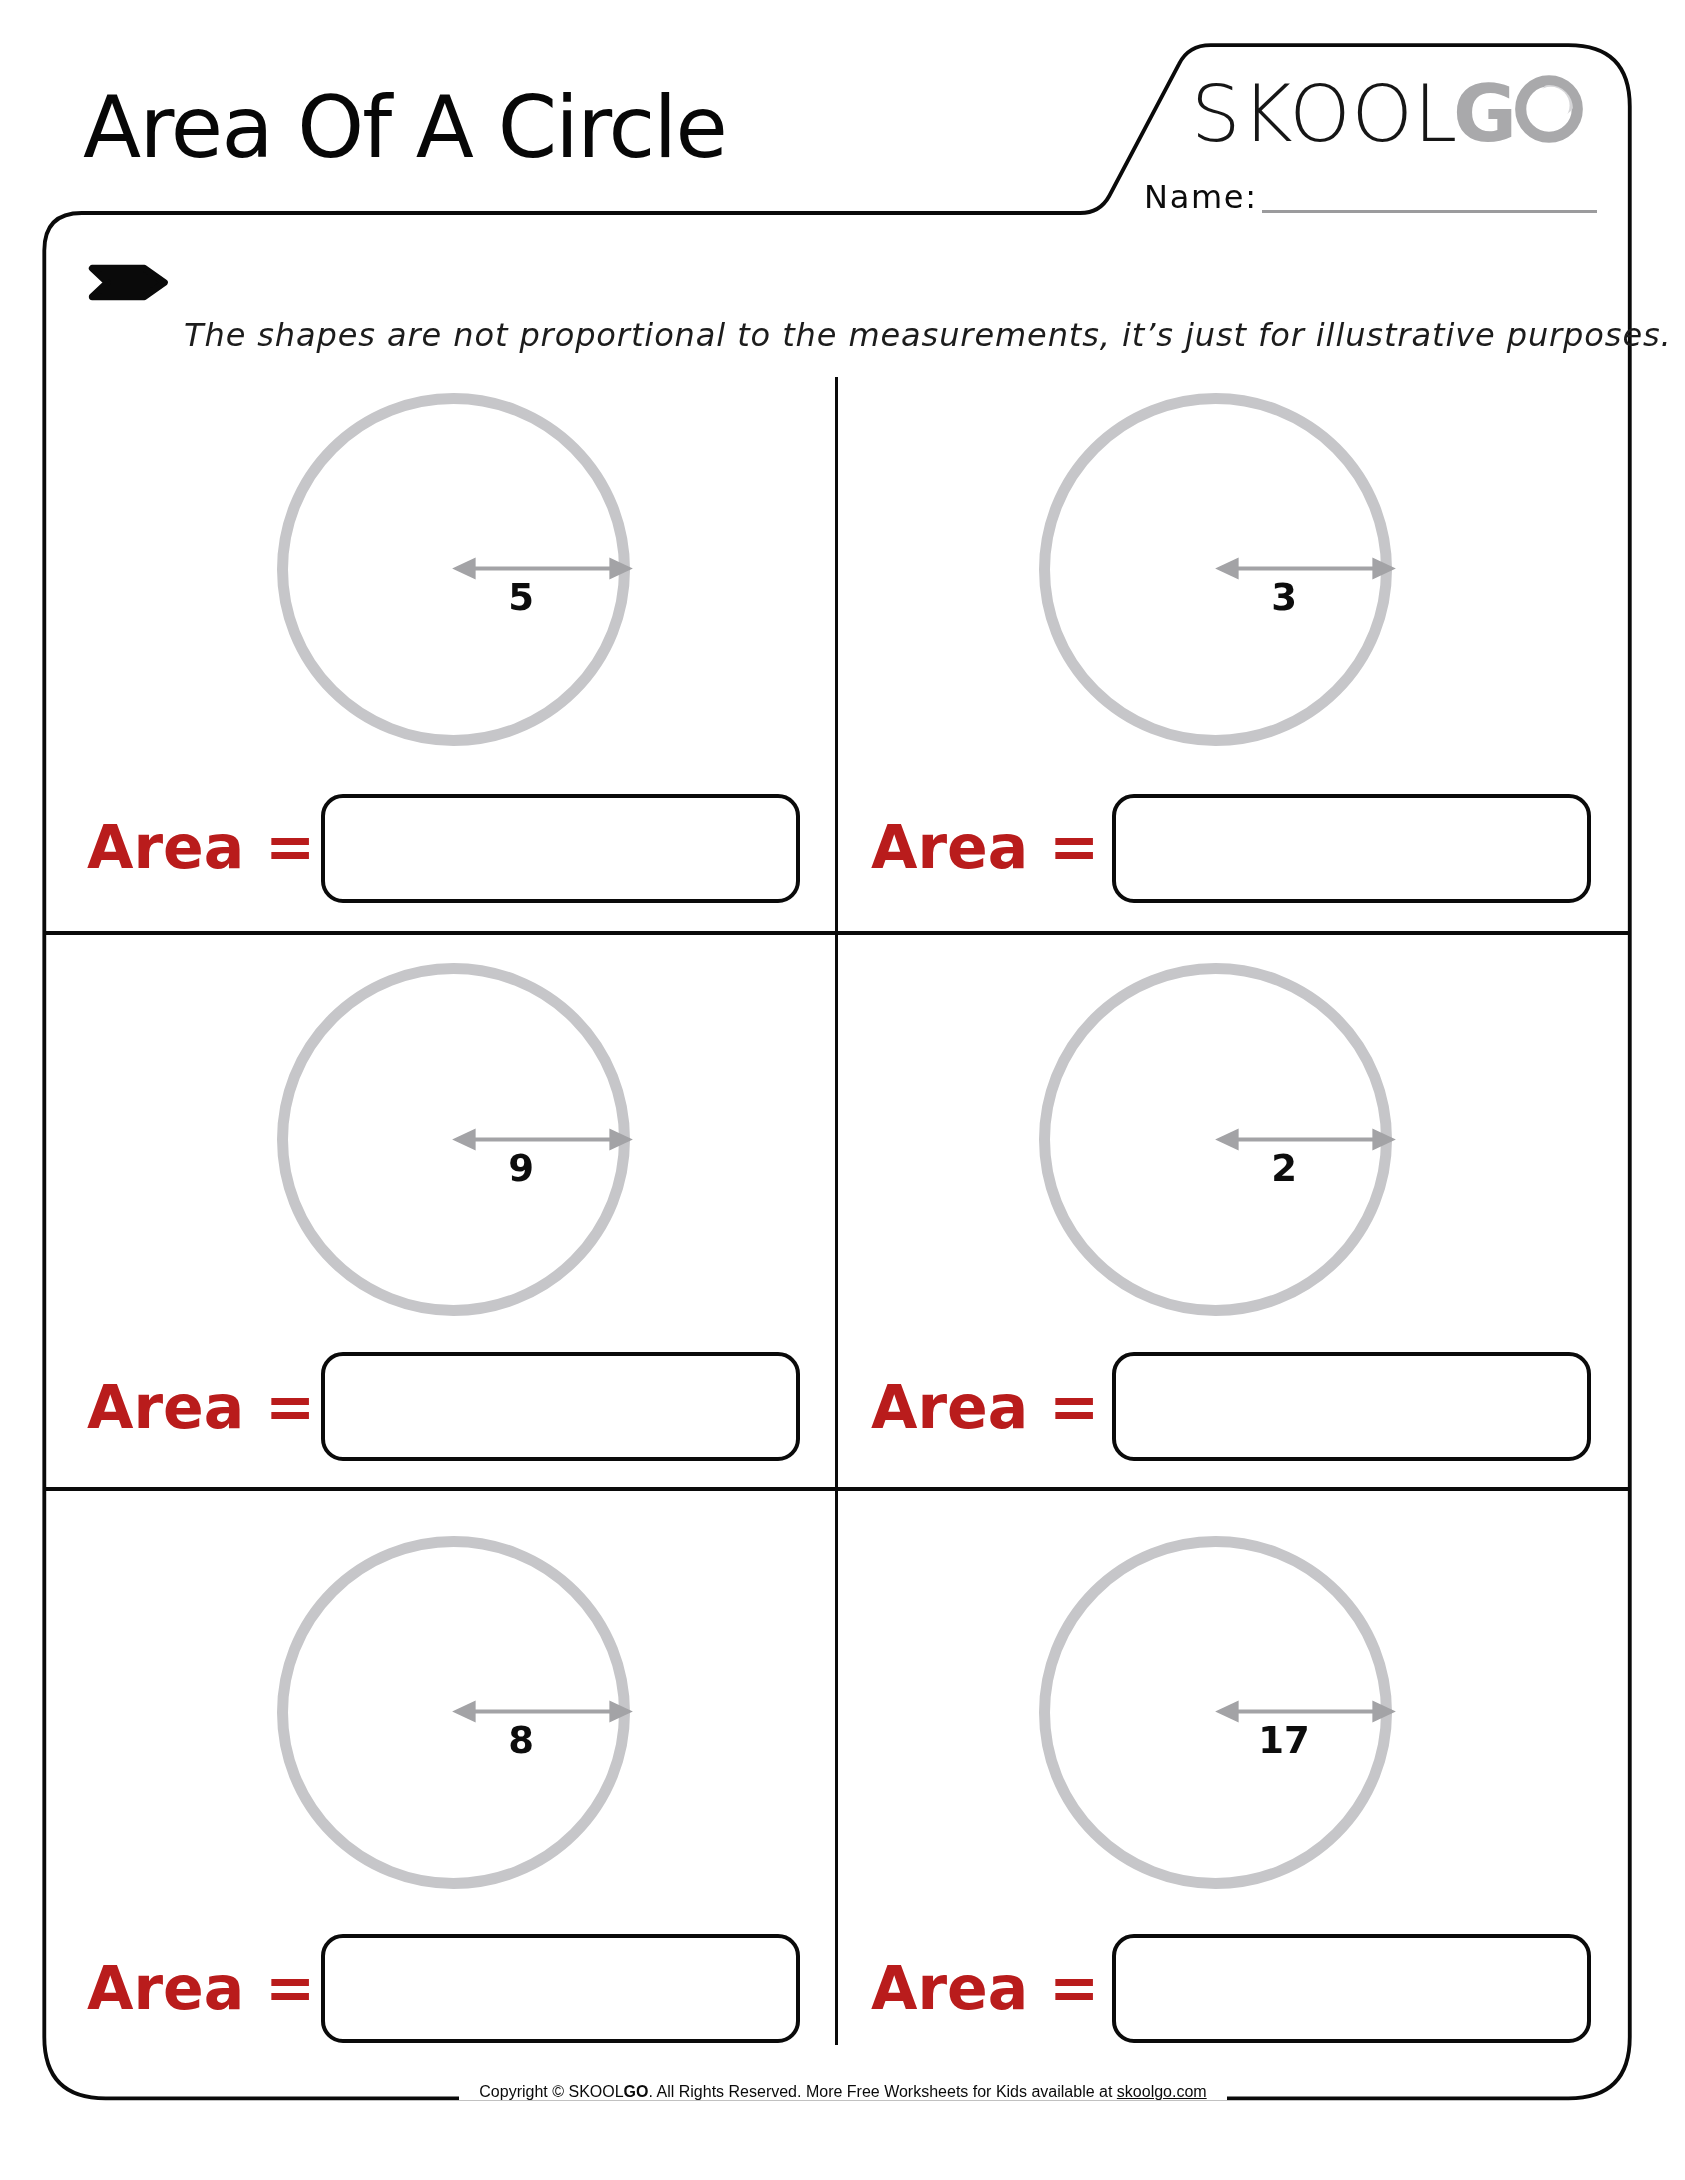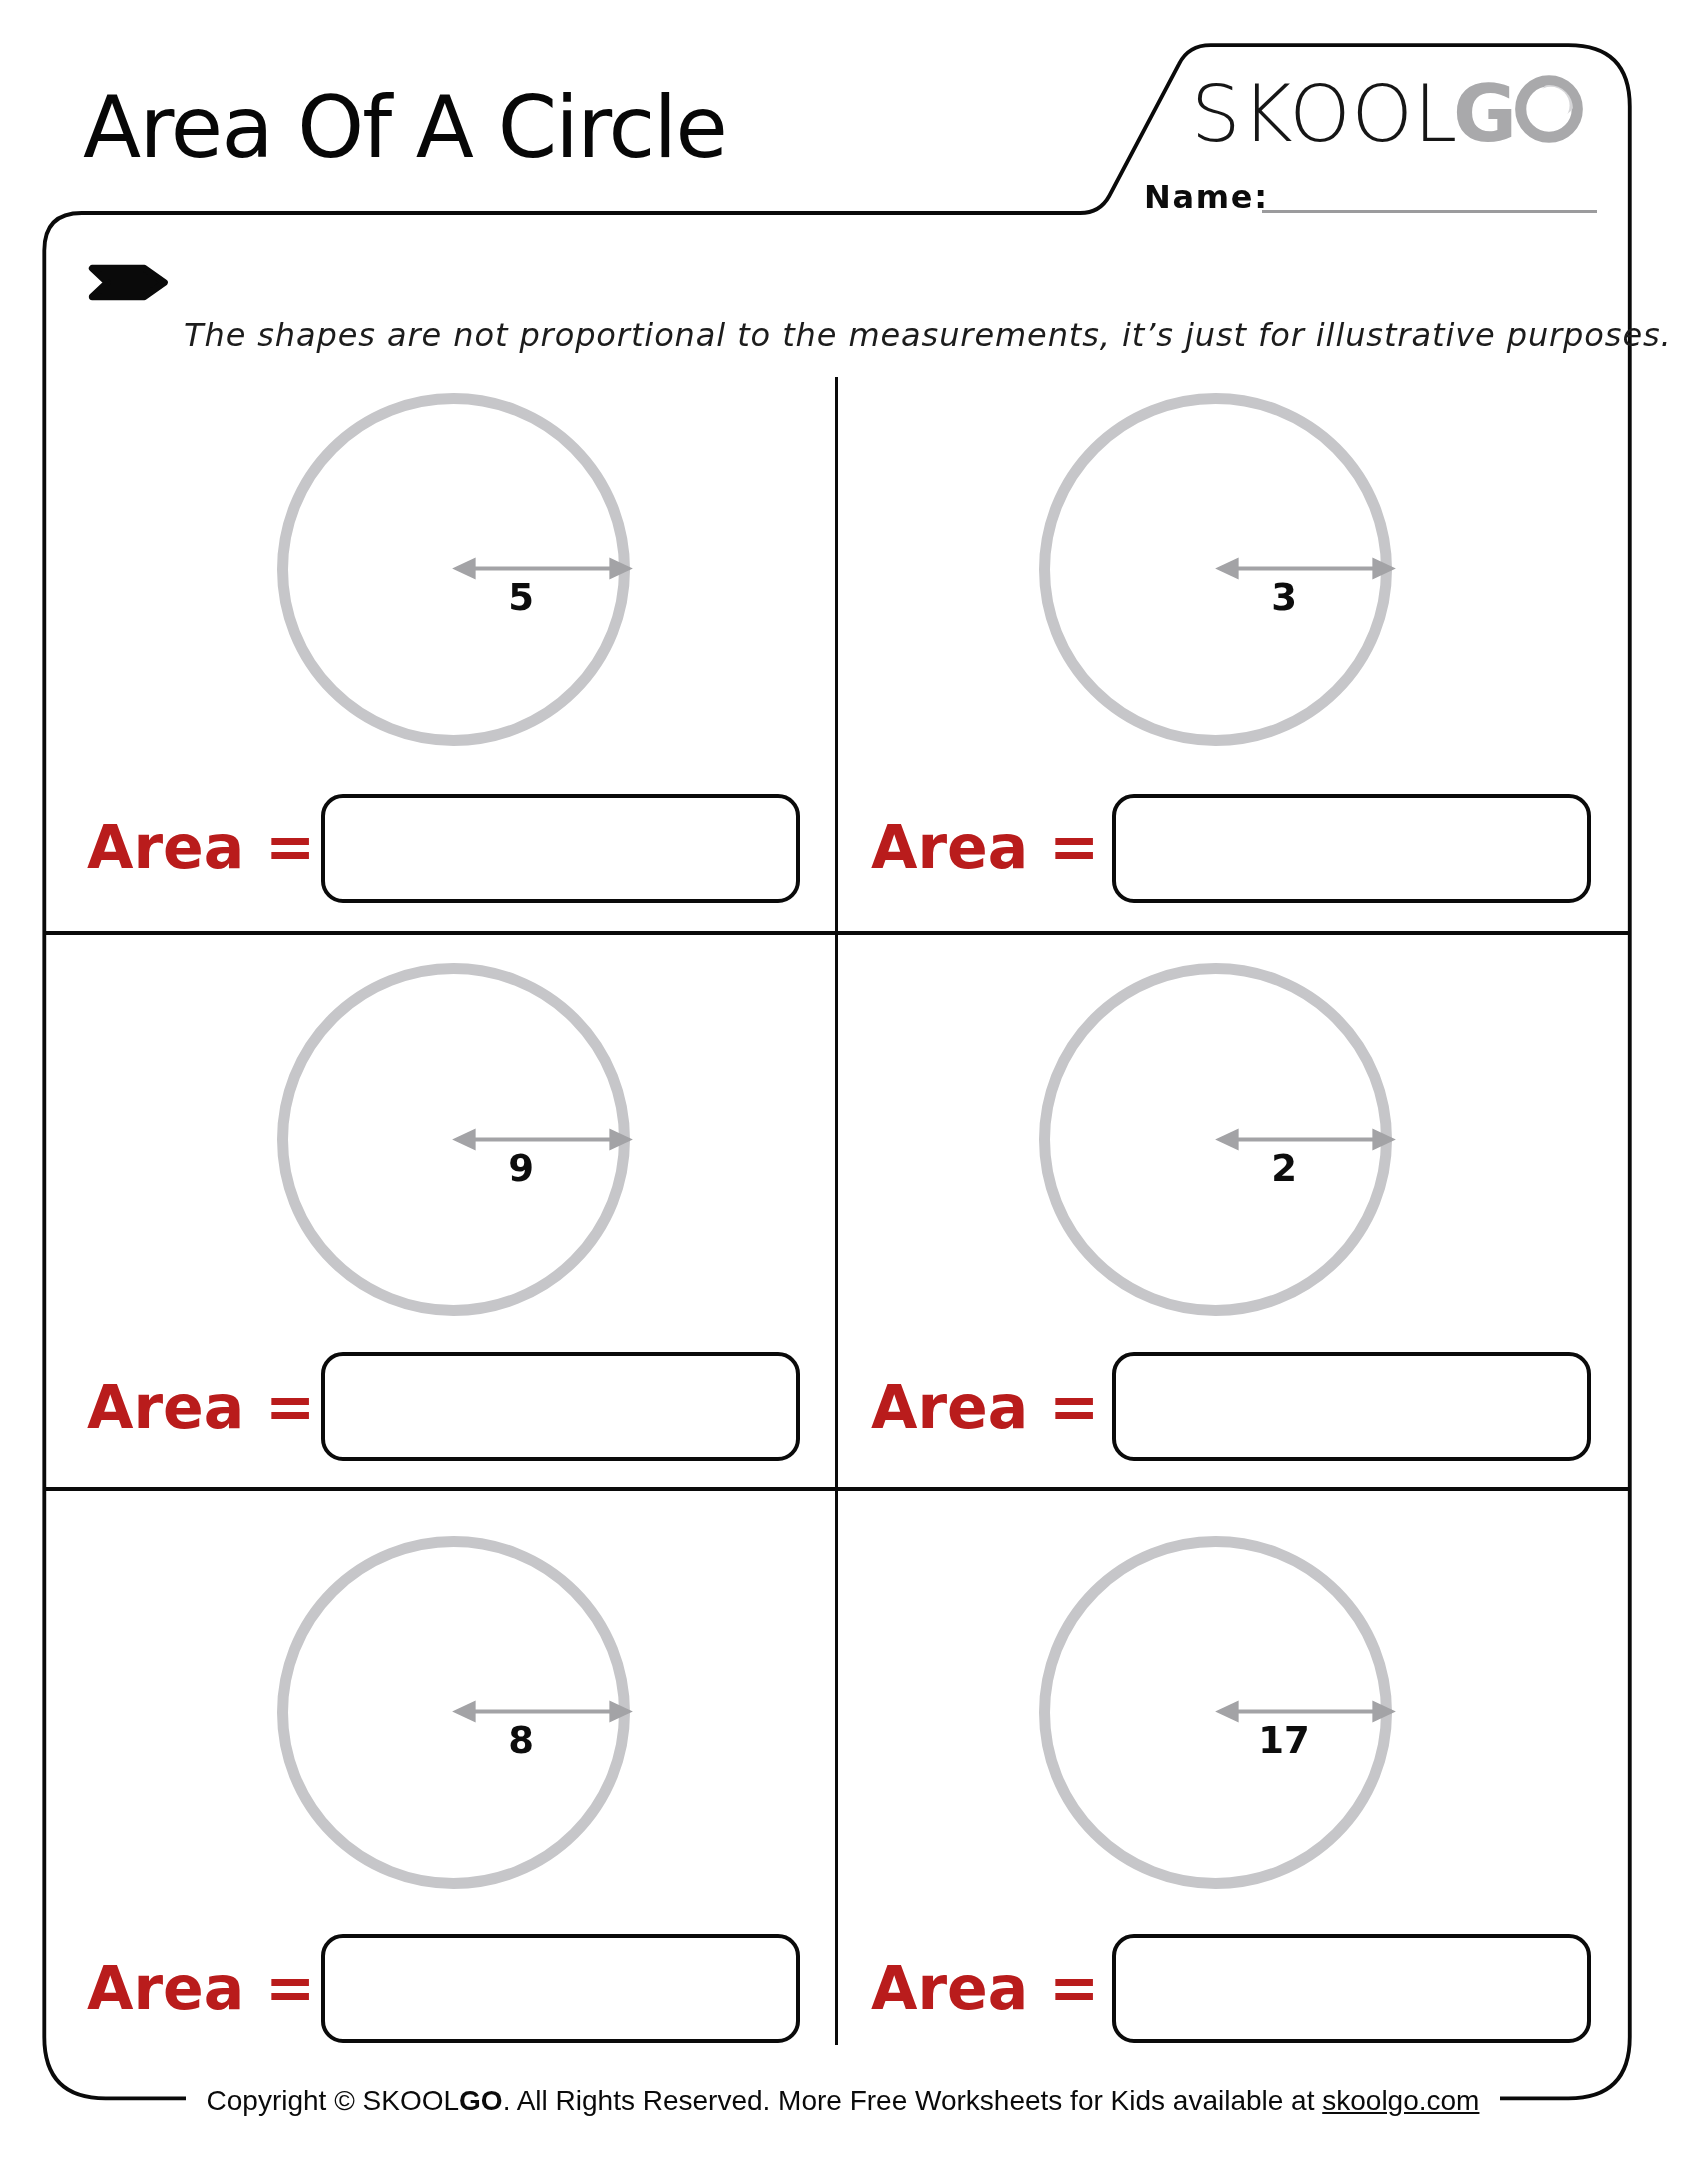--- a/index.html
+++ b/index.html
@@ -25,21 +25,21 @@
     color:#161616;line-height:1;white-space:nowrap;
   }
   .logo-g{
     left:1453px;top:75px;
     font-size:78px;font-weight:700;
     color:#a9a9ab;line-height:1;
   }
   .logo-lens{left:1513px;top:73px;}
   .name-label{
     left:1144px;top:181px;
-    font-size:32px;font-weight:700;letter-spacing:1.7px;
+    font-size:32px;font-weight:400;letter-spacing:1.7px;
     color:#0c0c0c;line-height:1;
   }
   .name-line{
     left:1262px;top:210px;width:335px;height:2.6px;
     background:#9b9b9d;
   }
 
   
   .instr-arrow{left:83px;top:264px;}
   .instruction{
@@ -100,21 +100,21 @@
   .answer-box.col-l{left:321px;}
   .answer-box.col-r{left:1112px;}
   .answer-box.br1{top:794px;}
   .answer-box.br2{top:1352px;}
   .answer-box.br3{top:1934px;}
 
   
   .footer{
     left:0;top:2081px;width:1686px;text-align:center;
     font-family:"Liberation Sans", sans-serif;
-    font-size:28px;color:#0a0a0a;line-height:1.4;
+    font-size:16px;color:#0a0a0a;line-height:1.4;
   }
   .footer .bg{background:#ffffff;padding:0 20.4px;}
   .footer .bold{font-weight:700;}
   .footer .link{text-decoration:underline;}
 </style>
 </head>
 <body>
 
 <div class="page">
 

